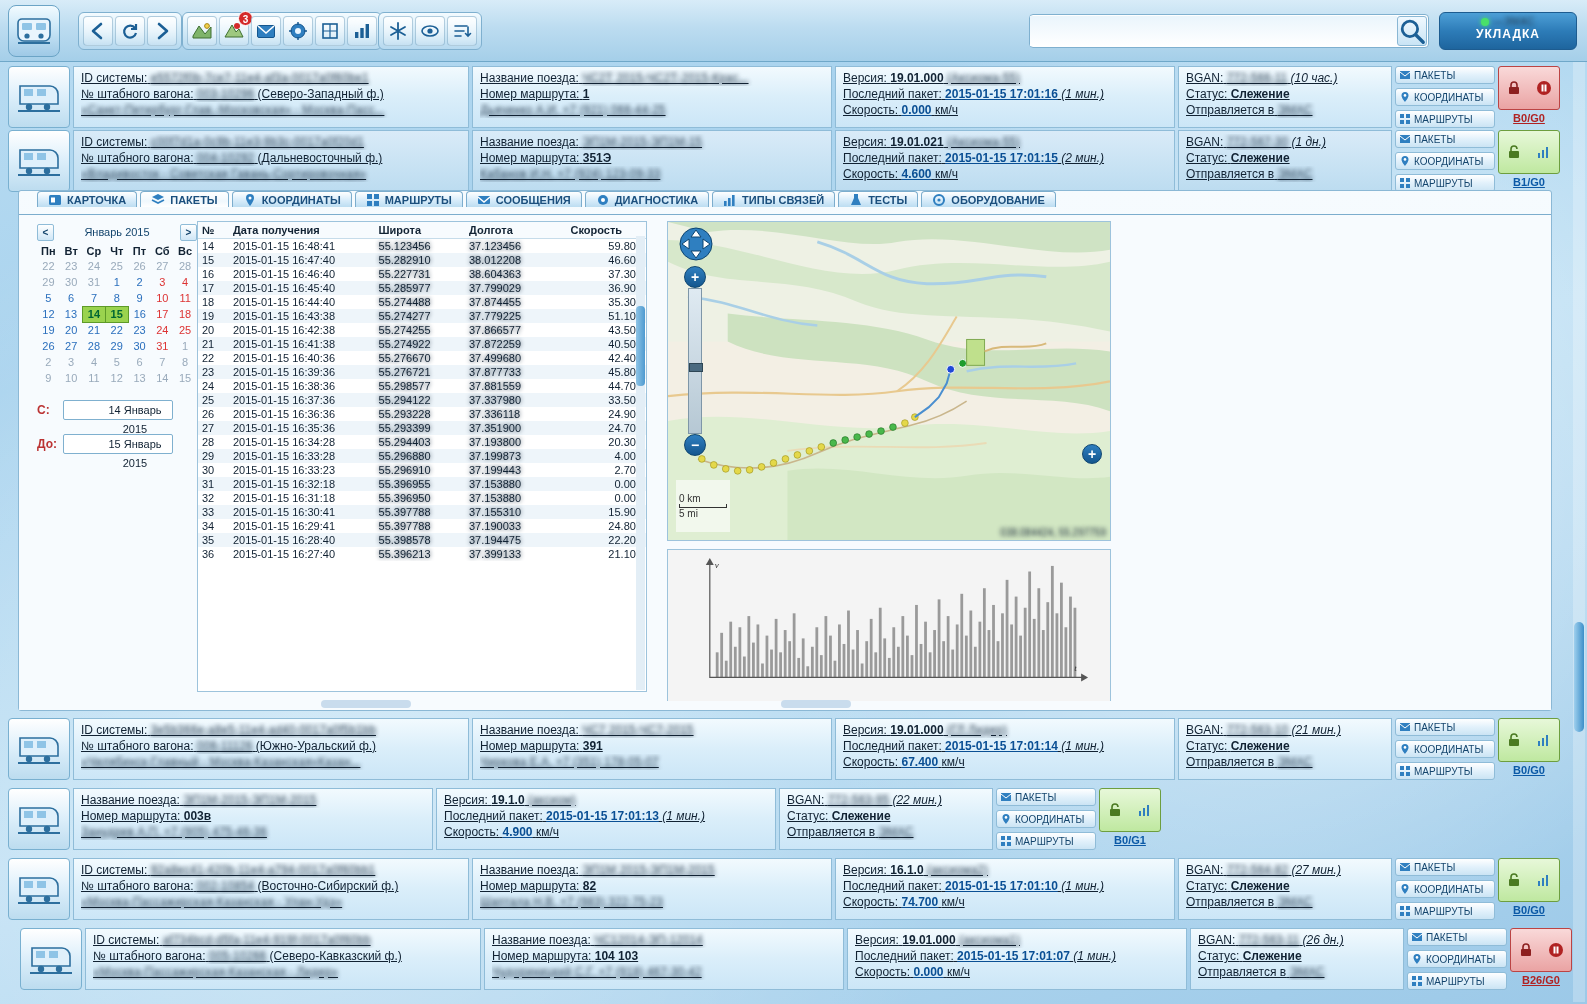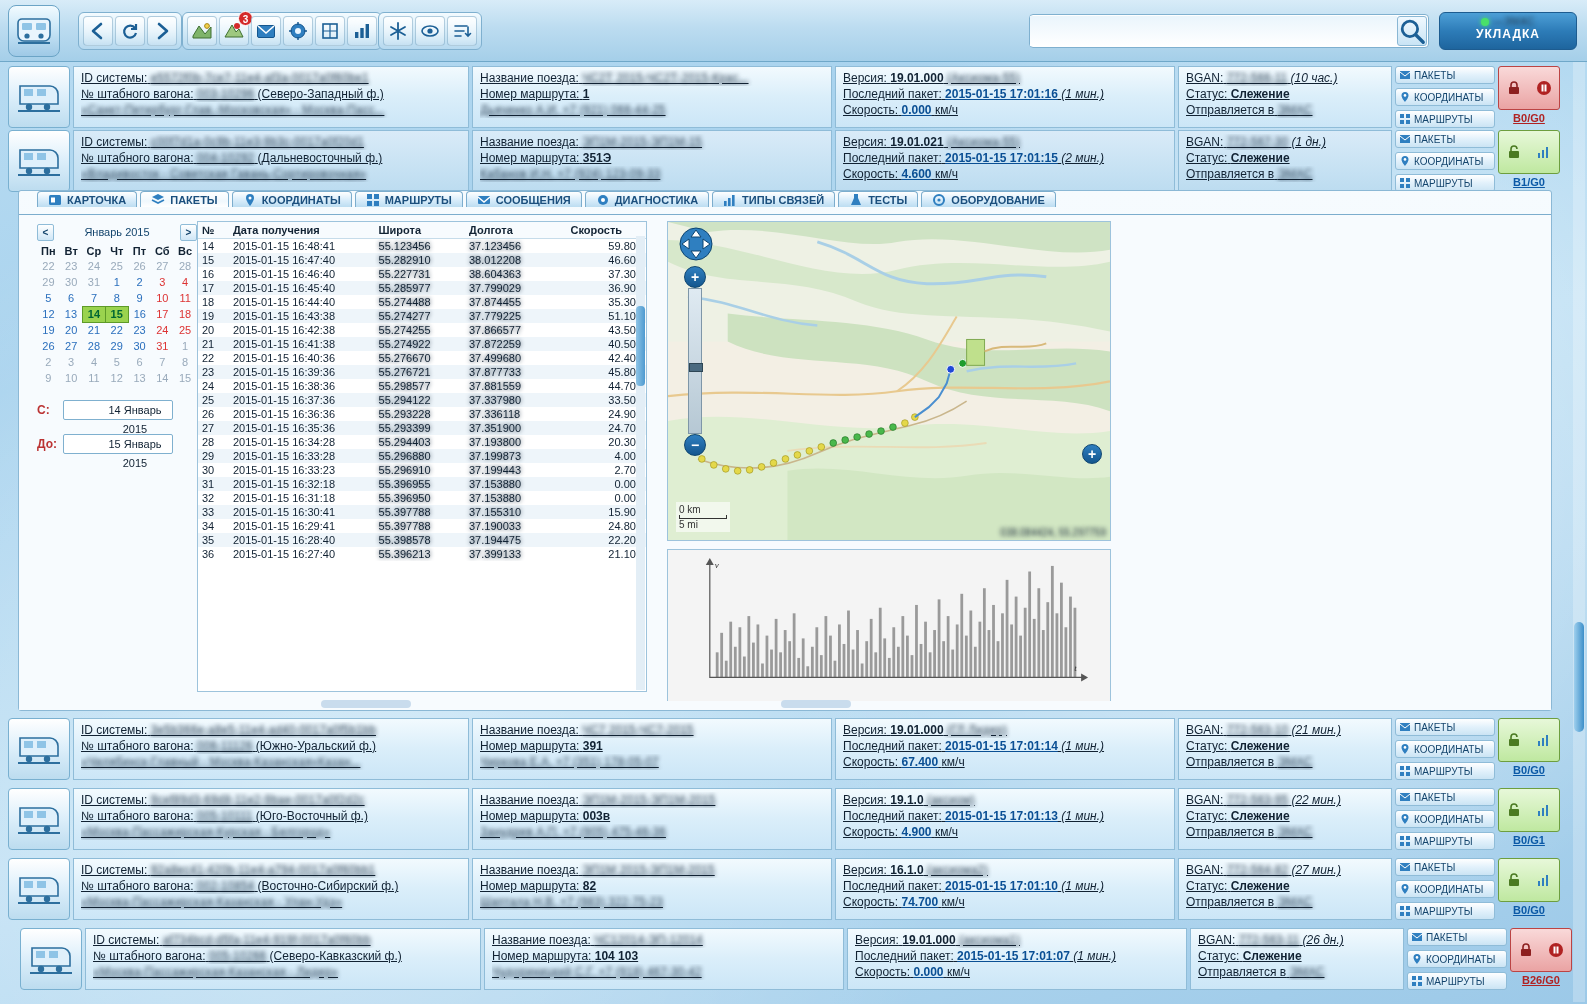--- a/index.html
+++ b/index.html
@@ -282,21 +282,21 @@
     position: absolute; left: 4px; top: 22px; width: 14px; height: 146px;
     background: linear-gradient(180deg,#dfeaf2,#b6c8d4);
     border: 1px solid #7e96a8;
   }
   #zthumb {
     position: absolute; left: 0px; top: 74px; width: 14px; height: 9px;
     background: #4a6a80; border: 1px solid #2e4655;
   }
   #scalebar {
     position: absolute; left: 8px; bottom: 8px; font-size: 10px; color: #333;
-    background: rgba(255,255,255,0.6); padding: 2px 3px;
+    background: rgba(255,255,255,0.6); padding: 13px 3px;
   }
   .scaleline { border: 1px solid #333; border-top: none; height: 4px; width: 48px; }
   #map-coords {
     position: absolute; right: 4px; bottom: 2px; font-size: 10px;
   }
   #mapplus {
     position: absolute; right: 8px; bottom: 76px; width: 20px; height: 20px;
     border-radius: 50%; background: linear-gradient(180deg,#2f7fc0,#14568e);
     border: 1px solid #0e4570; color: #fff; font-weight: bold; font-size: 14px;
     display: flex; align-items: center; justify-content: center;
@@ -1204,25 +1204,20 @@
             <g>
               <path d="M4 6h30a8 8 0 0 1 8 8v10H4z" fill="#dff0fb" stroke="#2d6f9e" stroke-width="1.6"></path>
               <rect x="8" y="9" width="9" height="7" fill="#8fc4e6"></rect>
               <rect x="21" y="9" width="9" height="7" fill="#8fc4e6"></rect>
               <circle cx="13" cy="27" r="3.2" fill="#2d6f9e"></circle>
               <circle cx="31" cy="27" r="3.2" fill="#2d6f9e"></circle>
               <path d="M2 31h42" stroke="#2d6f9e" stroke-width="2"></path>
             </g>
           </svg>
         </div>
-        <div class="cell c1">
-          <div class="ln"><span>ID системы:</span> <span class="blur">9cef89d3-69d8-11e2-9bae-0017a0f2d2c</span></div>
-          <div class="ln"><span>№ штабного вагона:</span> <span class="blur">005-10111</span> <span>(Юго-Восточный ф.)</span></div>
-          <div class="ln blur">«Москва-Пассажирская-Курская - Белгород»</div>
-        </div>
         <div class="cell c2">
           <div class="ln"><span>Название поезда:</span> <span class="blur">ЭП1М-2015-ЭП1М-2015</span></div>
           <div class="ln"><span>Номер маршрута:</span> <b>003в</b></div>
           <div class="ln blur">Занудрев А.П.  +7 (905) 475-46-36</div>
         </div>
         <div class="cell c3">
           <div class="ln"><span>Версия:</span> <b>19.1.0</b> <span class="blur">(аксиом)</span></div>
           <div class="ln"><span>Последний пакет:</span> <b class="u">2015-01-15 17:01:13</b> <span class="it">(1 мин.)</span></div>
           <div class="ln"><span>Скорость:</span> <b class="u">4.900</b> <span>км/ч</span></div>
         </div>

